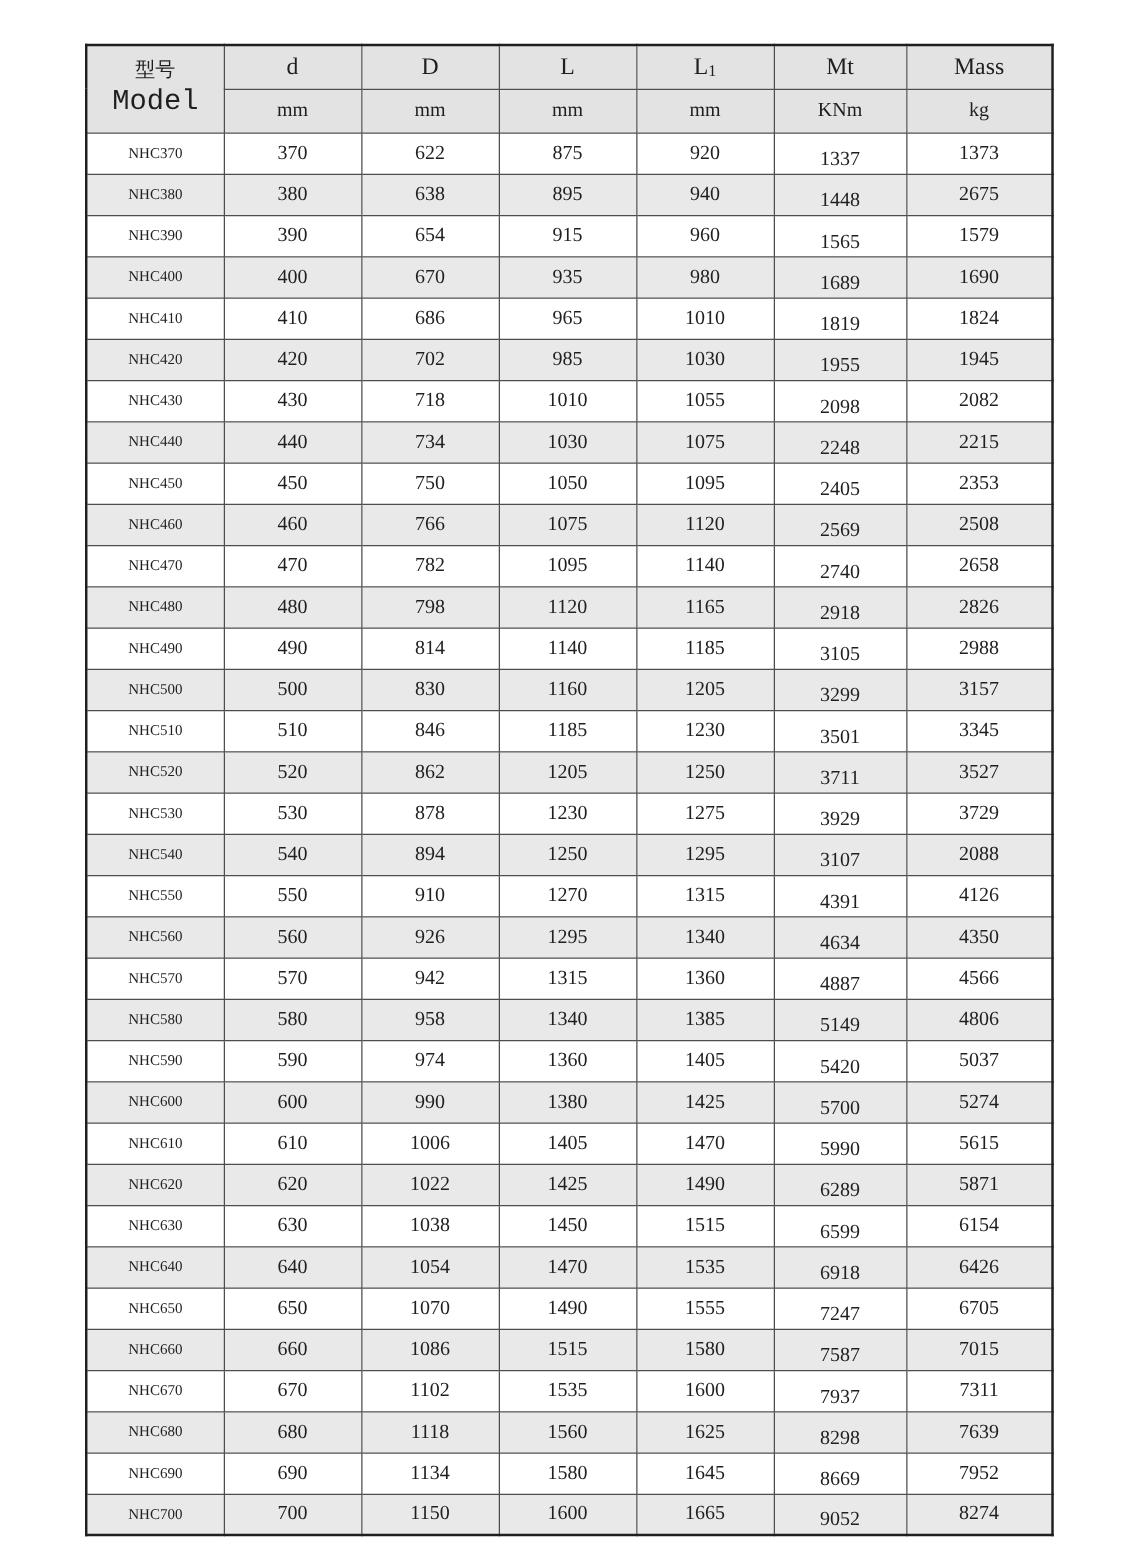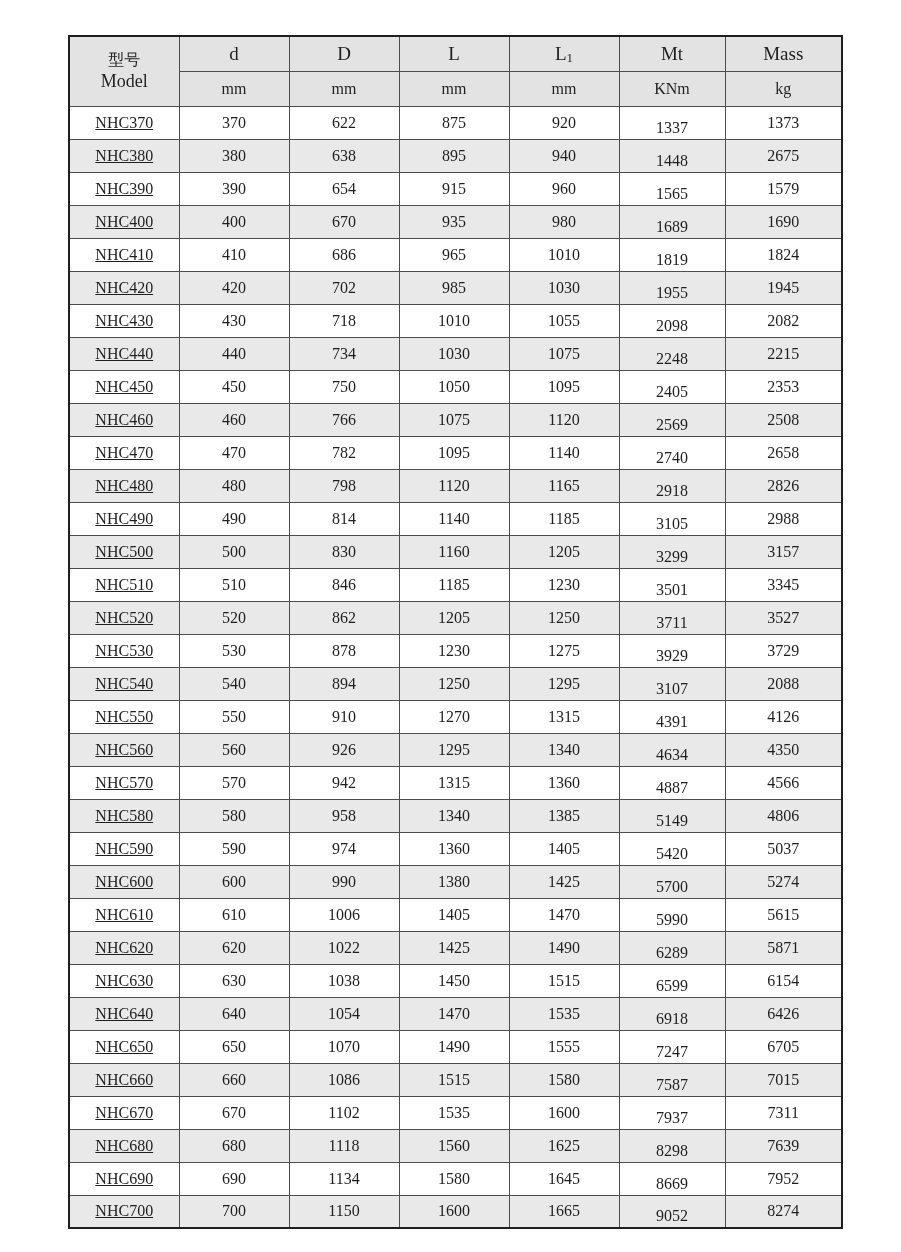--- a/index.html
+++ b/index.html
@@ -44,39 +44,39 @@
     height: 35px;
     font-size: 19px;
     margin-left: 11px;
   }
 
   .spec-table thead th.model-head {
     font-size: 17px;
     line-height: 1.25;
   }
   .spec-table thead th.model-head .zh { font-size: 16px; }
-  .spec-table thead th.model-head .en { font-size: 18px; }
+  .spec-table thead th.model-head .en { font-size: 23px; font-family: Liberation Mono, monospace; }
 
   .spec-table thead .units-row th { font-size: 16px; }
 
   .sub {
     font-size: 0.68em;
     position: relative;
     bottom: -2px;
   }
 
   
   .spec-table tbody td {
     height: 33px;
     font-size: 16px;
     background: #ffffff;
   }
   .spec-table tbody tr.alt td { background: #e9e9e9; }
 
-  .spec-table tbody td.model-cell { font-size: 16px; text-decoration: underline; }
+  .spec-table tbody td.model-cell { font-size: 12px; }
 
   
   .spec-table tbody td.mt-cell {
     vertical-align: bottom;
     padding-bottom: 2px;
   }
 </style>
 </head>
 <body>
 

